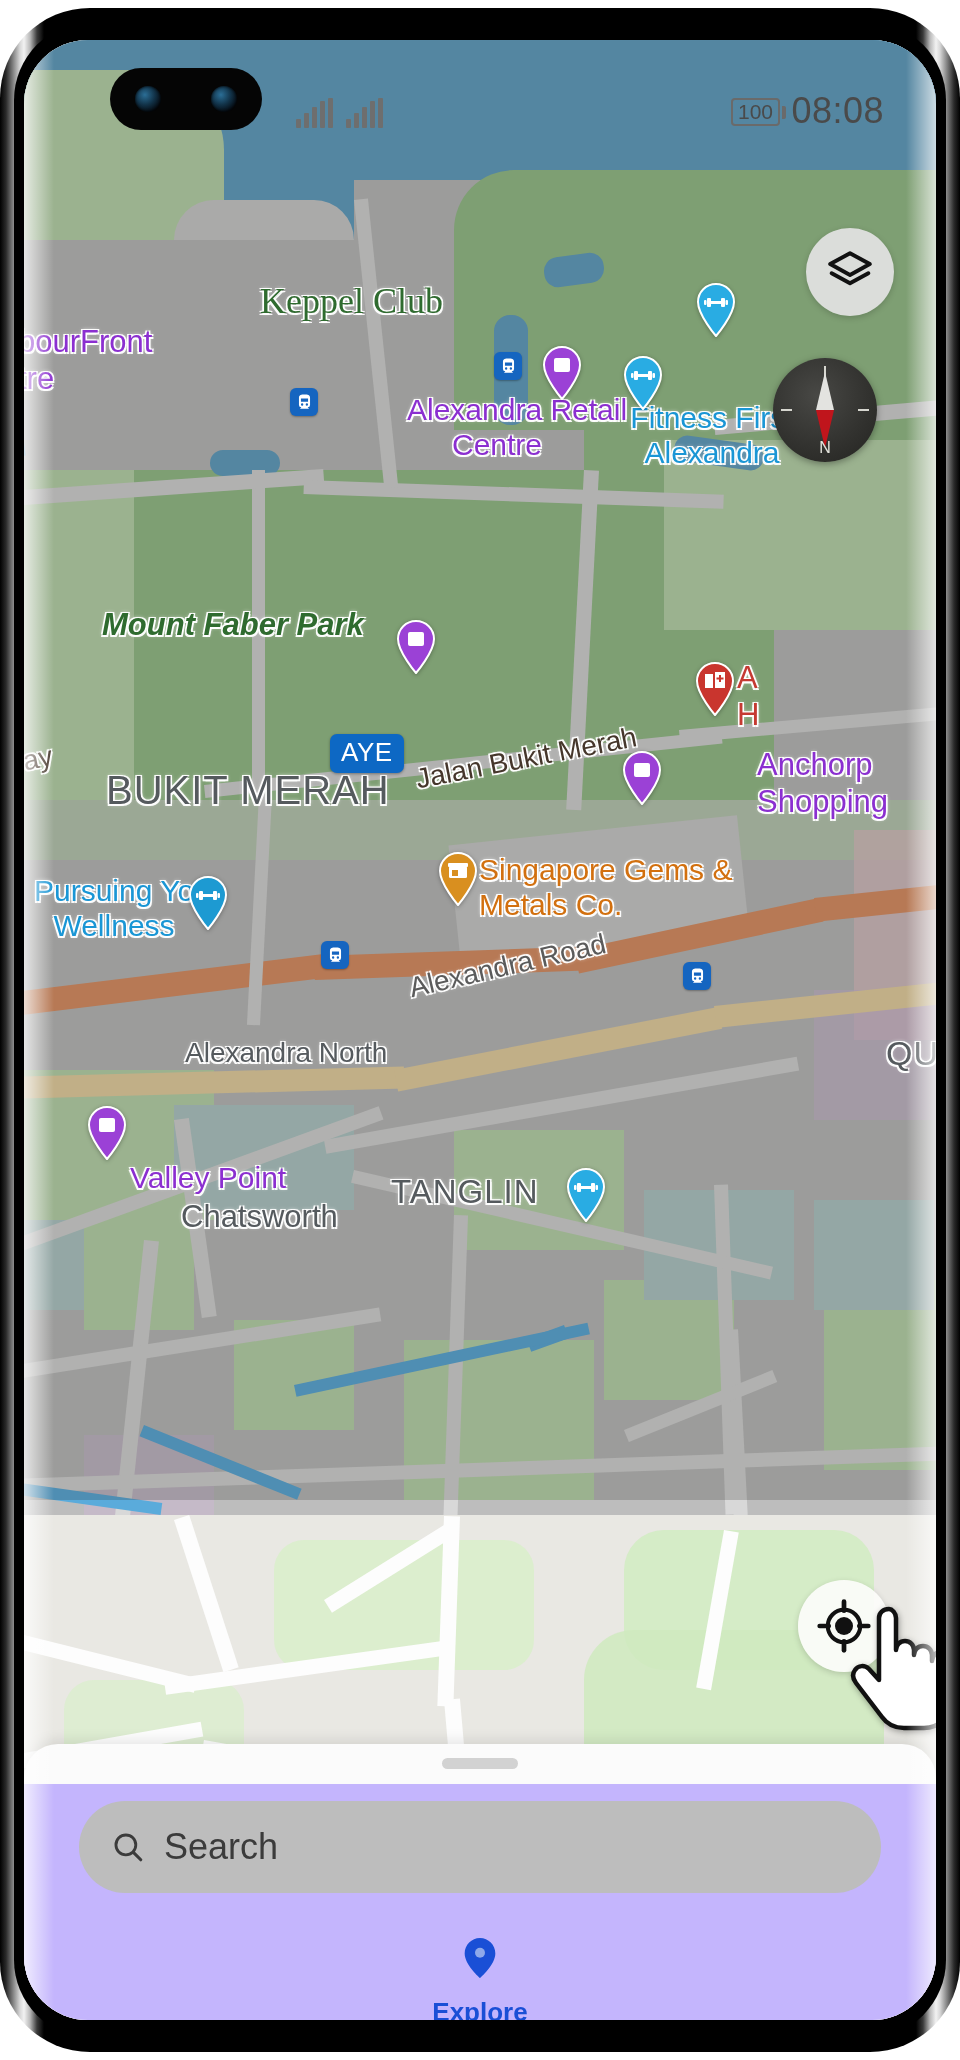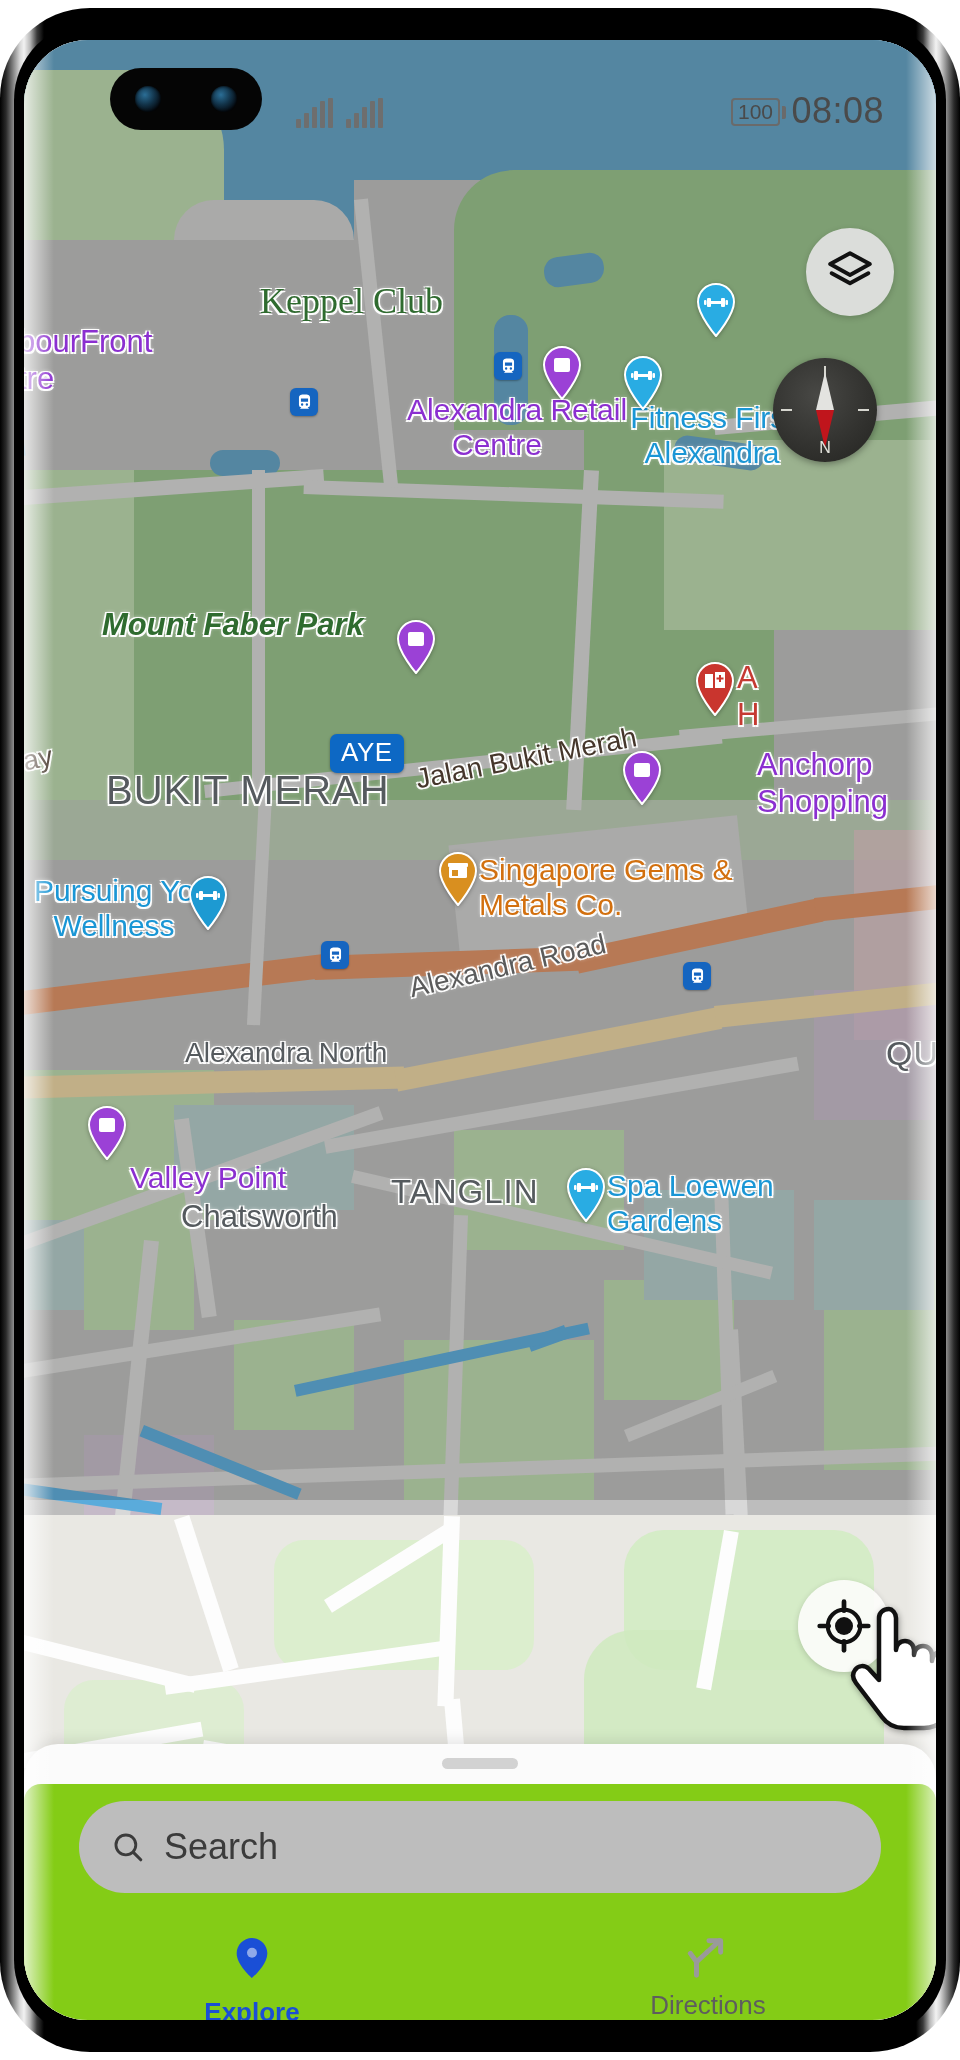--- a/index.html
+++ b/index.html
@@ -210,22 +210,21 @@
     border-radius: 34px 34px 0 0;
     box-shadow: 0 -3px 14px rgba(0,0,0,.10);
   }
   #sheet-handle {
     position: absolute; left: 50%; top: 14px; margin-left: -38px;
     width: 76px; height: 11px; border-radius: 6px;
     background: #d2d2d2;
   }
   #sheet-body {
     position: absolute; left: 0; right: 0; top: 40px; bottom: 0;
-    background: #84cc16;
-    border-radius: 17px;
+    background: #c4b5fd;
   }
   #search-bar {
     position: absolute; left: 55px; right: 55px; top: 17px; height: 92px;
     background: #bdbdbd;
     border-radius: 46px;
     display: flex; align-items: center;
     padding-left: 32px;
   }
   #search-bar svg { width: 34px; height: 34px; flex: 0 0 auto; }
   #search-placeholder {
@@ -392,22 +391,20 @@
      <div class="lbl lbl-area" style="left:161px;top:996px;font-size:28px;">Alexandra North</div>
 
      <div class="lbl lbl-area" style="left:862px;top:993px;font-size:34px;letter-spacing:1px;">QUEE</div>
 
      <div class="lbl lbl-shop" style="left:106px;top:1120px;font-size:30px;">Valley Point</div>
 
      <div class="lbl lbl-area" style="left:367px;top:1133px;font-size:33px;letter-spacing:1px;">TANGLIN</div>
 
      <div class="lbl lbl-area" style="left:157px;top:1159px;font-size:31px;">Chatsworth</div>
 
-     <div class="lbl lbl-health" style="left:583px;top:1128px;font-size:30px;">Spa Loewen
-Gardens</div>
 
      <div class="pin" style="left:517px;top:306px;">
        <svg viewBox="0 0 42 54">
               <path d="M21 1C11 1 3 9 3 19c0 13 18 34 18 34s18-21 18-34C39 9 31 1 21 1z" fill="#9b41d6" stroke="#fff" stroke-width="2"></path>
               <rect x="13" y="12" width="16" height="14" rx="2" fill="#fff"></rect>
               <path d="M17 12v-2a4 4 0 0 1 8 0v2" fill="none" stroke="#9b41d6" stroke-width="2"></path>
             </svg>
      </div>
      <div class="pin" style="left:371px;top:580px;">
        <svg viewBox="0 0 42 54">
@@ -604,29 +601,20 @@
        <div id="bottom-nav">
 
          <div class="nav-item active">
            <svg viewBox="0 0 24 24">
              <path d="M12 1.6C7.6 1.6 4 5.2 4 9.6c0 6 8 12.8 8 12.8s8-6.8 8-12.8c0-4.4-3.6-8-8-8z" fill="#1a4fd6"></path>
              <circle cx="12" cy="9.3" r="2.6" fill="#8fa9ea"></circle>
            </svg>
            <span class="nav-label">Explore</span>
          </div>
 
-         <div class="nav-item">
-           <svg viewBox="0 0 24 24">
-             <path d="M6 21V14l5.5-5" fill="none" stroke="#9a9a9a" stroke-width="2.6" stroke-linecap="round" stroke-linejoin="round"></path>
-             <path d="M11.5 9 18 3" fill="none" stroke="#9a9a9a" stroke-width="2.6" stroke-linecap="round"></path>
-             <path d="M12.5 3H18.6v6" fill="none" stroke="#9a9a9a" stroke-width="2.6" stroke-linecap="round" stroke-linejoin="round"></path>
-             <path d="M6 14 2.8 9.6" fill="none" stroke="#9a9a9a" stroke-width="2.6" stroke-linecap="round"></path>
-           </svg>
-           <span class="nav-label">Directions</span>
-         </div>
 
 
        </div>
      </div>
    </div>
 
    <div id="edge-left"></div>
    <div id="edge-right"></div>
 
   </div>

